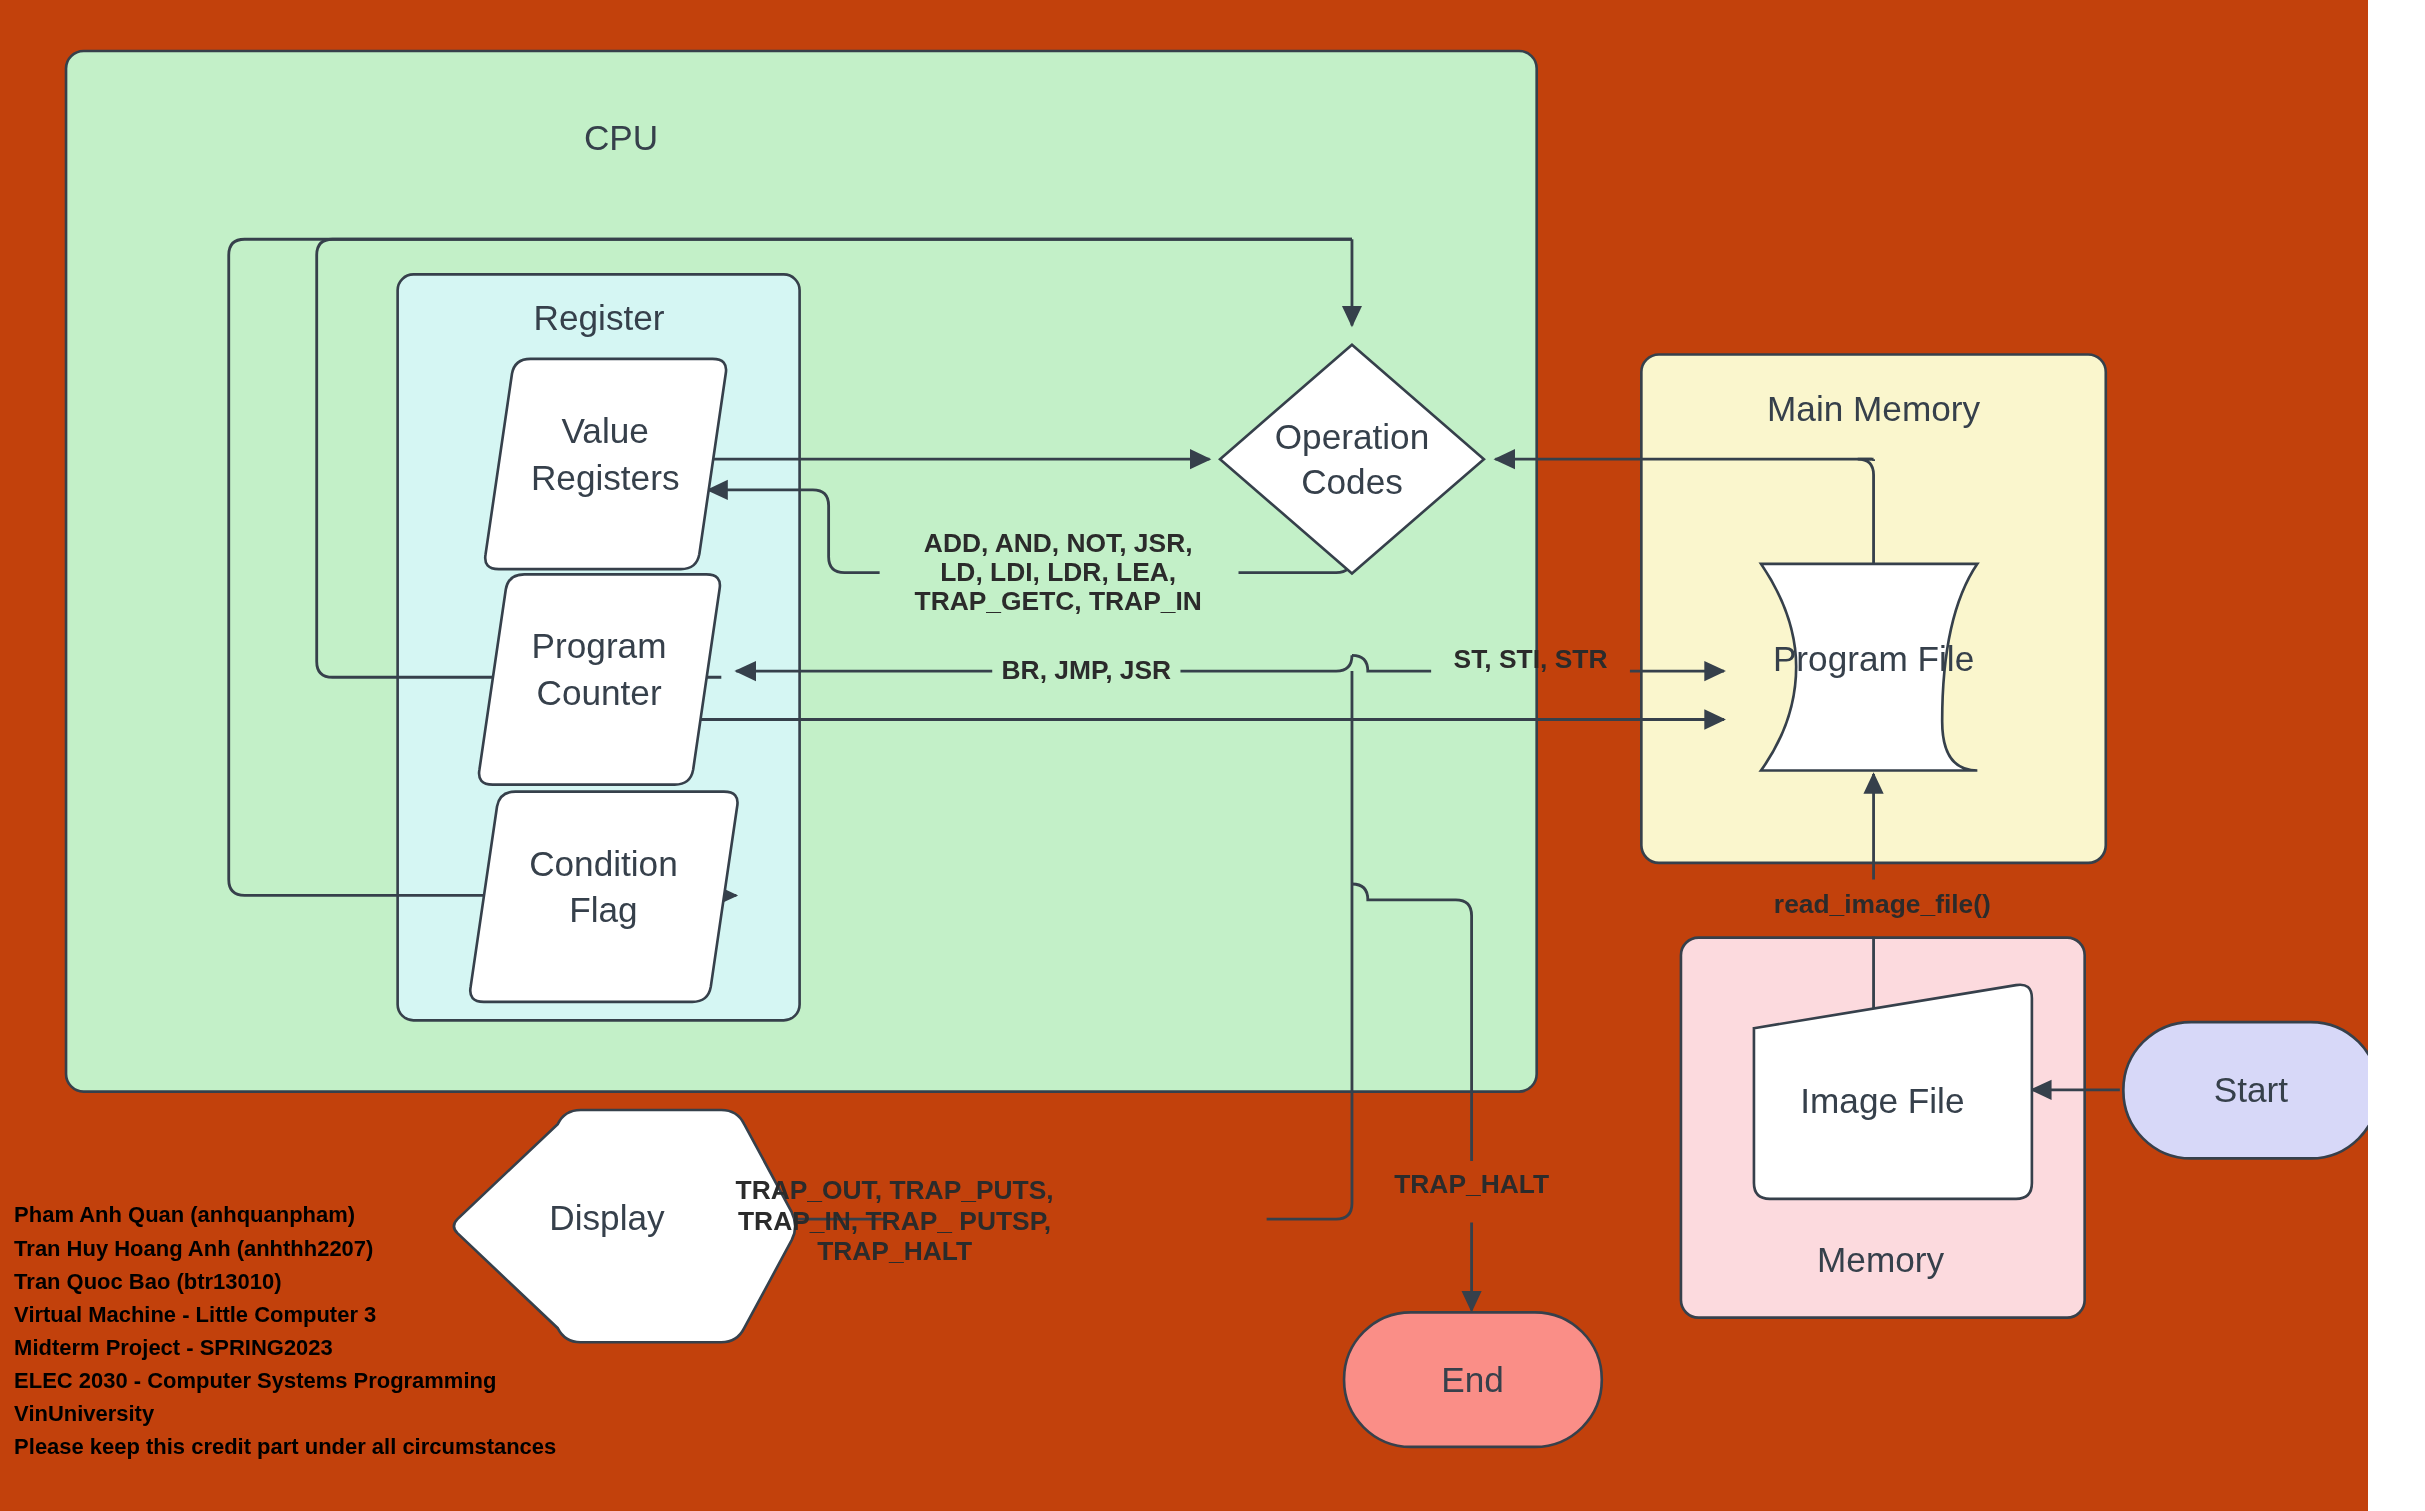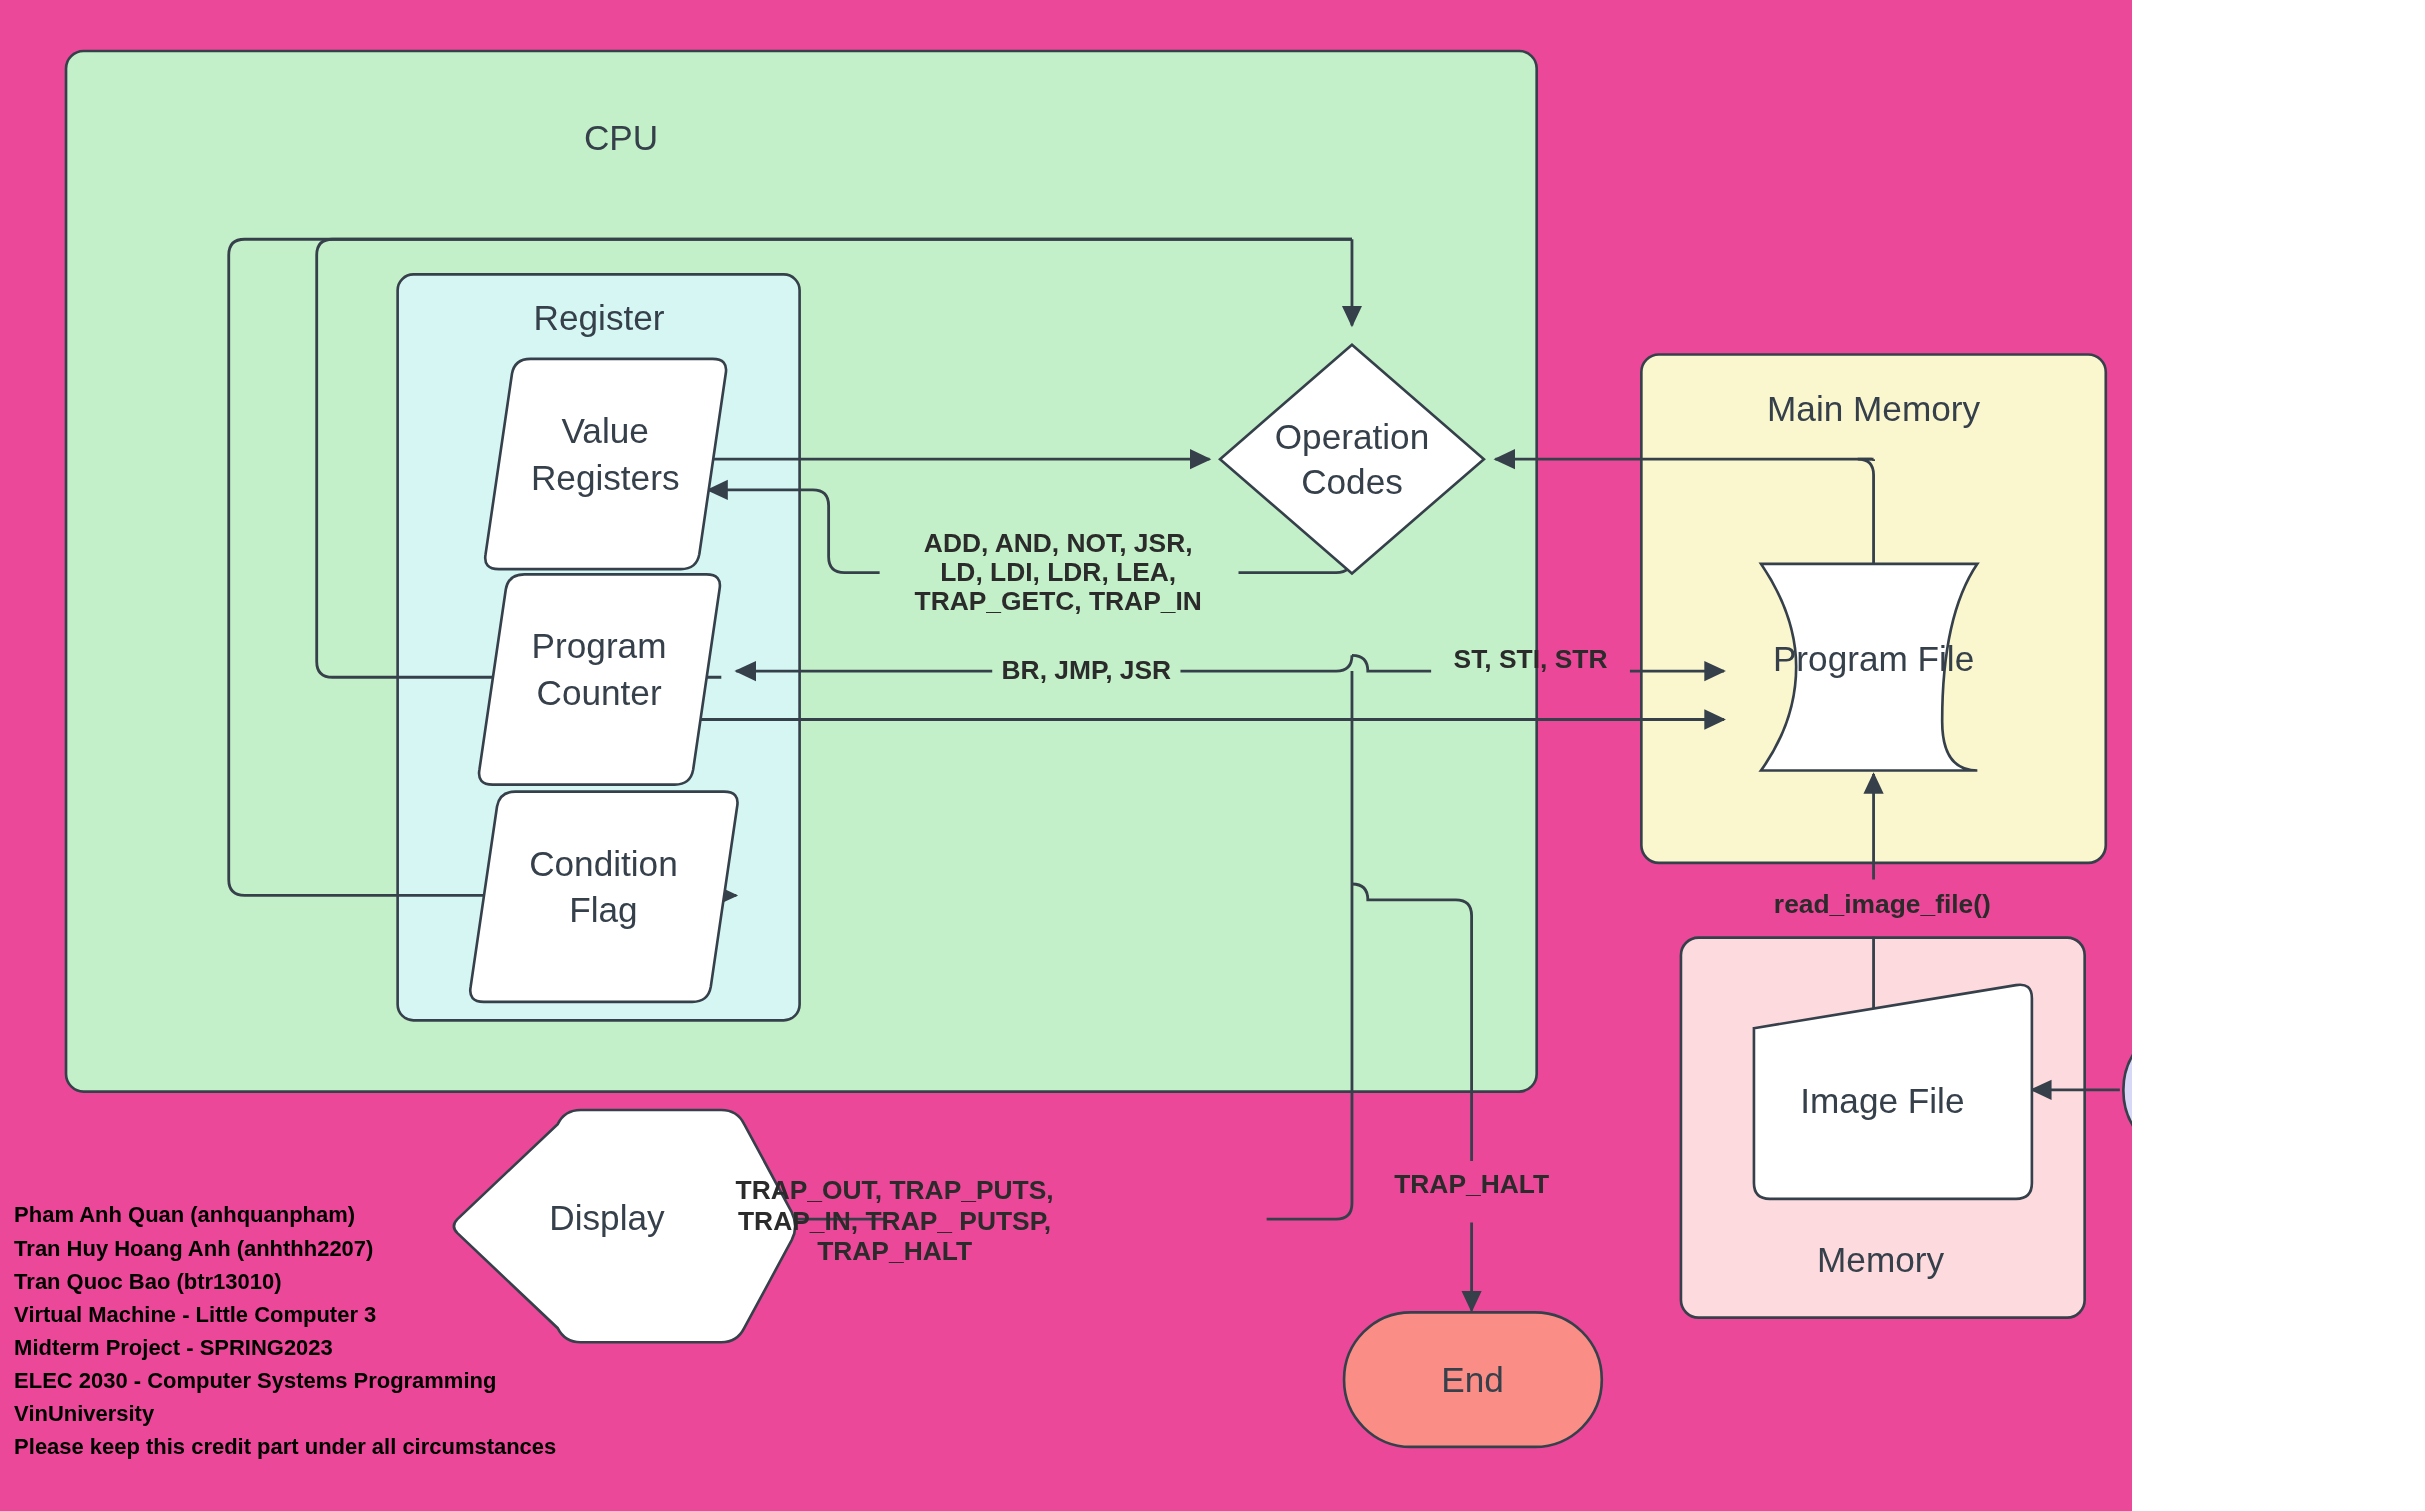--- a/index.html
+++ b/index.html
@@ -1,17 +1,17 @@
 <!DOCTYPE html>
 <html style="font-size:14px"><head>
 <meta charset="utf-8">
 <style>
   html,body{margin:0;padding:0;background:#ffffff;}
   body{width:2426px;height:1512px;font-family:"Liberation Sans",sans-serif;}
-  #stage{position:relative;width:2132px;height:1512px;overflow:hidden;background:#ec4899;}
+  #stage{position:relative;width:2368px;height:1512px;overflow:hidden;background:#c2410c;}
   svg#diagram{position:absolute;left:0;top:0;width:2426px;height:1512px;display:block;}
   .shp{stroke:#36404b;stroke-width:3;}
   .node-label{fill:#36404b;font-family:"Liberation Sans",sans-serif;font-size:40px;text-anchor:middle;dominant-baseline:middle;}
   .edge{fill:none;stroke:#36404b;stroke-width:3.2;}
   .edge-label{fill:#2b2b2b;font-family:"Liberation Sans",sans-serif;font-size:30px;font-weight:bold;text-anchor:middle;dominant-baseline:middle;}
   .credit{fill:#000;font-family:"Liberation Sans",sans-serif;font-size:25px;font-weight:bold;dominant-baseline:middle;}
 </style>
 </head>
 <body>
 

